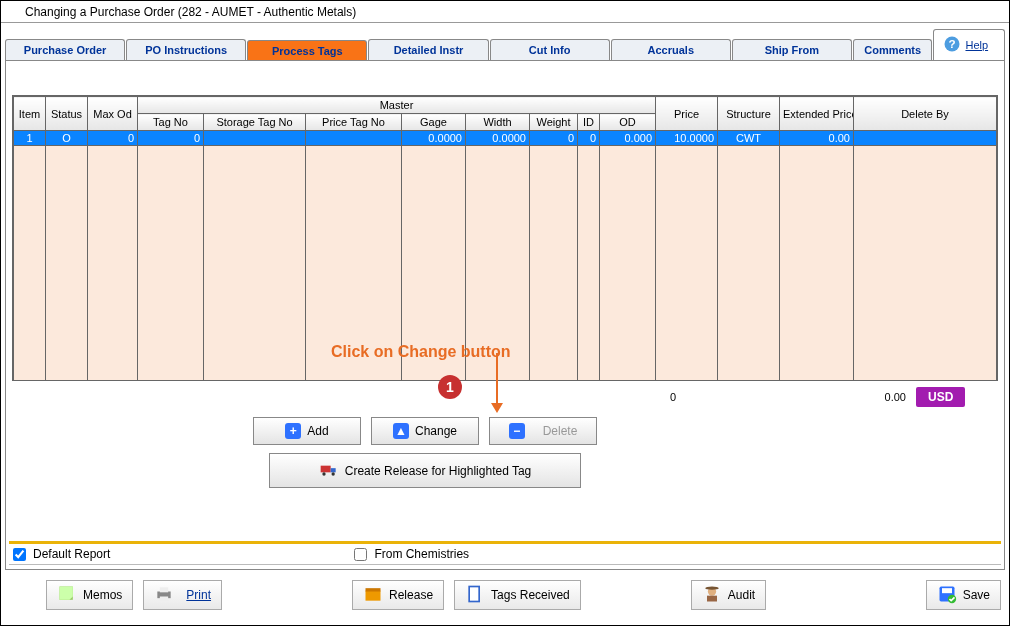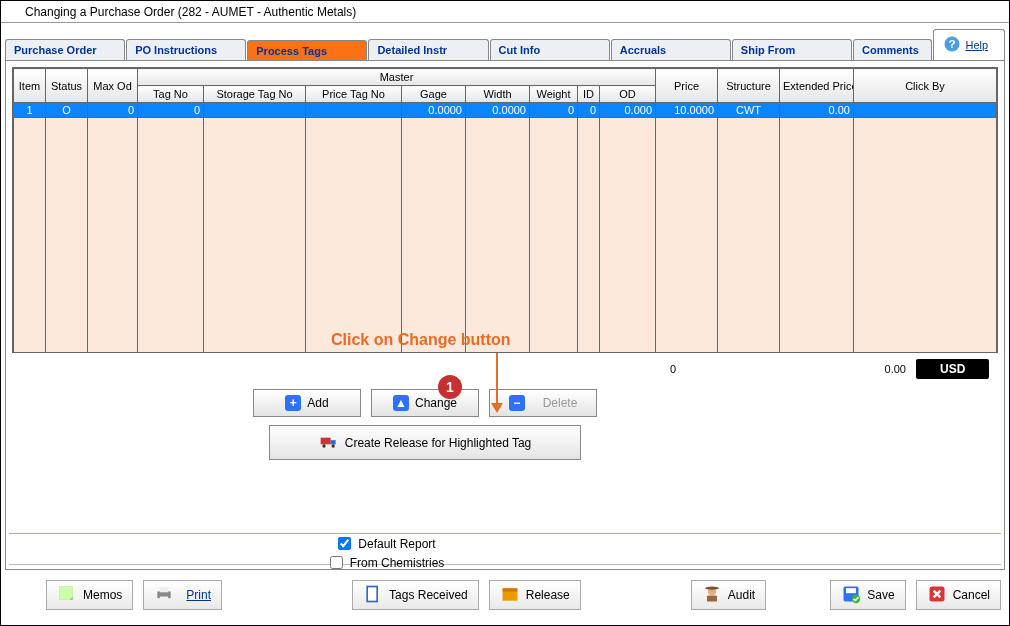--- a/index.html
+++ b/index.html
@@ -31,21 +31,21 @@
     border: 1px solid #888;
     border-bottom: none;
     padding: 4px 8px;
     margin-right: 1px;
     font-weight: bold;
     color: #003399;
     background: #ecf0f5;
     border-top-left-radius: 3px;
     border-top-right-radius: 3px;
     width: 121px;
-    text-align: left;
+    text-align: center;
     cursor: pointer;
   }
   .tab.active {
     background: #f97316;
     color: #003399;
     position: relative;
     top: 1px;
   }
   .help {
     margin-left: auto;
@@ -67,20 +67,21 @@
     padding: 6px;
     height: 510px;
     position: relative;
   }
   .grid-wrap {
     border: 1px solid #666;
     height: 286px;
     background: #fff;
     position: relative;
     overflow: hidden;
+    margin-top: 28px;
   }
   .grid {
     border-collapse: collapse;
     width: 100%;
     table-layout: fixed;
   }
   .grid th, .grid td {
     border: 1px solid #666;
     padding: 1px 3px;
     font-size: 11px;
@@ -144,21 +145,21 @@
   .ic-add { background:#2e71ff; }
   .ic-change { background:#2e71ff; }
   .ic-delete { background:#2e71ff; }
   .disabled { color: #999; margin-left: 12px; }
   .annot {
     position: absolute;
     color: #e86c24;
     font-weight: bold;
     font-size: 16px;
   }
-  .annot-text { left: 325px; top: 270px; }
+  .annot-text { left: 325px; top: 282px; }
   .annot-arrow {
     position: absolute;
     left: 490px;
     top: 292px;
     width: 2px;
     height: 58px;
     background: #e86c24;
   }
   .annot-arrow:after {
     content: '';
@@ -175,39 +176,38 @@
     border-radius: 50%;
     background: #c73030;
     color: #fff;
     font-weight: bold;
     font-size: 14px;
     display: flex;
     align-items: center;
     justify-content: center;
   }
   .usd-pill {
-    background: #000000;
+    background: #a21caf;
     color: #fff;
-    padding: 3px 24px;
+    padding: 3px 12px;
     font-weight: bold;
     border-radius: 2px;
     font-size: 12px;
   }
   .checks {
     position: absolute;
     bottom: 60px;
     left: 8px;
     right: 8px;
-    border-top: 1px solid #eab308;
+    border-top: 3px solid #eab308;
     border-bottom: 1px solid #bbb;
-    height: 32px;
-    display: flex;
-    align-items: center;
-    font-size: 12px;
-    flex-direction: column;
+    height: 24px;
+    display: flex;
+    align-items: center;
+    font-size: 12px;
   }
   .checks label { margin-right: 240px; display:flex; align-items:center; gap:4px;}
   .toolbar {
     position: absolute;
     bottom: 12px;
     left: 8px;
     right: 8px;
     display: flex;
     align-items: center;
     gap: 10px;
@@ -276,21 +276,21 @@
       </colgroup>
       <thead>
         <tr>
           <th rowspan="2">Item</th>
           <th rowspan="2">Status</th>
           <th rowspan="2">Max Od</th>
           <th colspan="8">Master</th>
           <th rowspan="2">Price</th>
           <th rowspan="2">Structure</th>
           <th rowspan="2">Extended Price</th>
-          <th rowspan="2">Click By</th>
+          <th rowspan="2">Delete By</th>
         </tr>
         <tr>
           <th>Tag No</th>
           <th>Storage Tag No</th>
           <th>Price Tag No</th>
           <th>Gage</th>
           <th>Width</th>
           <th>Weight</th>
           <th>ID</th>
           <th>OD</th>
@@ -398,51 +398,44 @@
     <span><svg class="ic" viewBox="0 0 24 24">
           <rect x="4" y="9" width="16" height="8" fill="#888"></rect>
           <rect x="7" y="4" width="10" height="6" fill="#eee"></rect>
           <rect x="7" y="15" width="10" height="5" fill="#eee"></rect>
         </svg></span>
     <span class="link">Print</span>
   </button>
   <div style="width:110px"></div>
   <button class="tbtn">
     <span><svg class="ic" viewBox="0 0 24 24">
+          <rect x="3" y="8" width="18" height="12" fill="#e90"></rect>
+          <rect x="3" y="5" width="18" height="4" fill="#c70"></rect>
+        </svg></span>
+    <span>Release</span>
+  </button>
+  <button class="tbtn">
+    <span><svg class="ic" viewBox="0 0 24 24">
           <rect x="4" y="2" width="14" height="20" fill="#36c"></rect>
           <rect x="6" y="4" width="10" height="16" fill="#fff"></rect>
         </svg></span>
     <span>Tags Received</span>
-  </button>
-  <button class="tbtn">
-    <span><svg class="ic" viewBox="0 0 24 24">
-          <rect x="3" y="8" width="18" height="12" fill="#e90"></rect>
-          <rect x="3" y="5" width="18" height="4" fill="#c70"></rect>
-        </svg></span>
-    <span>Release</span>
   </button>
   <div style="width:90px"></div>
   <button class="tbtn">
     <span><svg class="ic" viewBox="0 0 24 24">
           <circle cx="12" cy="9" r="5" fill="#e0b080"></circle>
           <rect x="6" y="14" width="12" height="7" fill="#964"></rect>
           <ellipse cx="12" cy="5" rx="8" ry="2" fill="#753"></ellipse>
         </svg></span>
     <span>Audit</span>
   </button>
   <div class="spacer"></div>
   <button class="tbtn">
     <span><svg class="ic" viewBox="0 0 24 24">
           <rect x="3" y="3" width="18" height="18" fill="#2e71ff" rx="2"></rect>
           <rect x="6" y="5" width="12" height="6" fill="#fff"></rect>
           <circle cx="18" cy="18" r="5" fill="#3b3"></circle>
           <path d="M15 18 L17 20 L21 16" stroke="#fff" stroke-width="2" fill="none"></path>
         </svg></span>
     <span>Save</span>
   </button>
-  <button class="tbtn">
-    <span><svg class="ic" viewBox="0 0 24 24">
-          <rect x="3" y="3" width="18" height="18" fill="#d33" rx="3"></rect>
-          <path d="M8 8 L16 16 M16 8 L8 16" stroke="#fff" stroke-width="3"></path>
-        </svg></span>
-    <span>Cancel</span>
-  </button>
 </div>
 
 </body></html>

